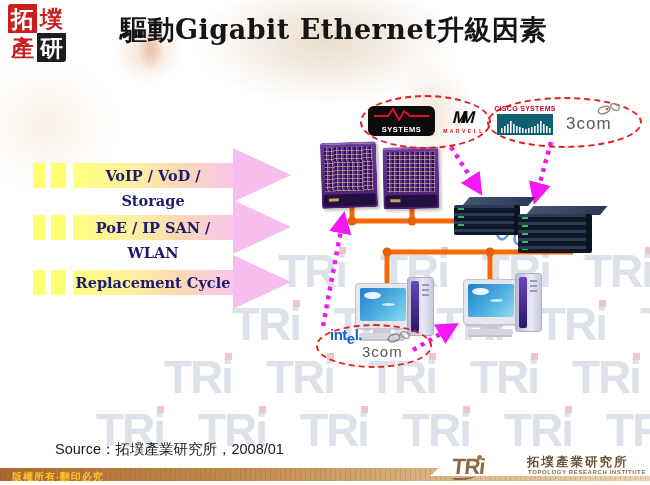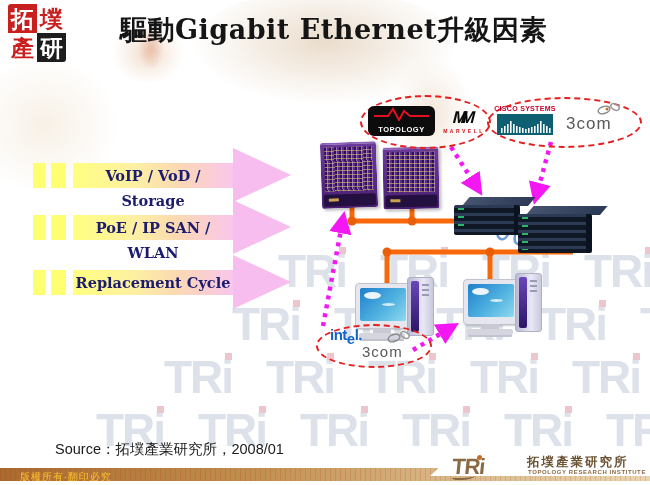--- a/index.html
+++ b/index.html
@@ -105,21 +105,21 @@
   #threecom-bot{position:absolute;left:362px;top:343px;z-index:5;}
   #threecom-bot .tc-word{font-size:15px;}
   #tc-icon-bot{position:absolute;left:386px;top:330px;z-index:5;}
 
   
   #src{left:8px;top:440px;z-index:5;font-size:14.5px;color:#1a1a1a;margin-left:47px;}
   #crbar{left:0;top:468px;width:650px;height:13px;z-index:4;
      background:linear-gradient(90deg,#a96a2e,#c1904f 40%,#d9b98a 70%,#e8d5b0);}
   #crbar::after{content:'';position:absolute;inset:0;
      background:repeating-linear-gradient(90deg,rgba(190,50,40,.18) 0 1px,transparent 1px 5px);}
-  #crtext{left:20px;top:469px;z-index:6;font-size:10px;color:#ffc22e;letter-spacing:1px;}
+  #crtext{left:12px;top:469px;z-index:6;font-size:10px;color:#ffc22e;letter-spacing:1px;font-weight:bold;}
   #notch{left:430px;top:452px;width:220px;height:24px;background:#fff;z-index:5;
      clip-path:polygon(0 100%,26px 0,100% 0,100% 100%);}
   #tri{left:452px;top:454px;z-index:6;font-weight:800;font-size:22px;color:#8a6a45;letter-spacing:-1px;transform:skewX(-6deg);}
   #tri::after{content:'';position:absolute;left:1px;right:8px;bottom:0;height:5px;
      border-bottom:2.5px solid #8a6a45;border-radius:0 0 60% 30%;}
   #tri::before{content:'';position:absolute;right:3px;top:1px;width:5px;height:5px;border-radius:50%;background:#c96a1e;}
   #tricn{left:527px;top:454px;z-index:6;font-family:Liberation Sans, sans-serif;font-weight:700;font-size:12.5px;color:#6b5233;letter-spacing:2px;}
   #trien{left:528px;top:469px;z-index:6;font-size:6px;color:#8a6a45;letter-spacing:0.6px;font-weight:700;}
 </style>
 </head>
@@ -223,21 +223,21 @@
   </svg>
 
   <div class="ell" style="left:360px;top:95px;width:127px;height:50px"></div>
   <div class="ell" style="left:487px;top:97px;width:151px;height:47px"></div>
   <div class="ell" id="ell3"></div>
 
   <div class="vendor" id="broadcom">
     <svg width="67" height="15">
       <polyline points="6,10 20,10 25,3 31,14 36,5 42,10 61,10" stroke="#e01020" stroke-width="2" fill="none"></polyline>
     </svg>
-    <div class="txt">TOPOLOGY</div>
+    <div class="txt">SYSTEMS</div>
   </div>
   <div class="vendor" id="marvell">
     <div>
       <span class="m-glyph">M</span><span class="m-glyph">M</span>
     </div>
     <div class="m-word">MARVELL</div>
   </div>
   <div class="vendor" id="cisco">
     <div class="txt">CISCO SYSTEMS</div>
     <svg class="cisco-bars" width="56" height="21" style="background:#0f5f73">

